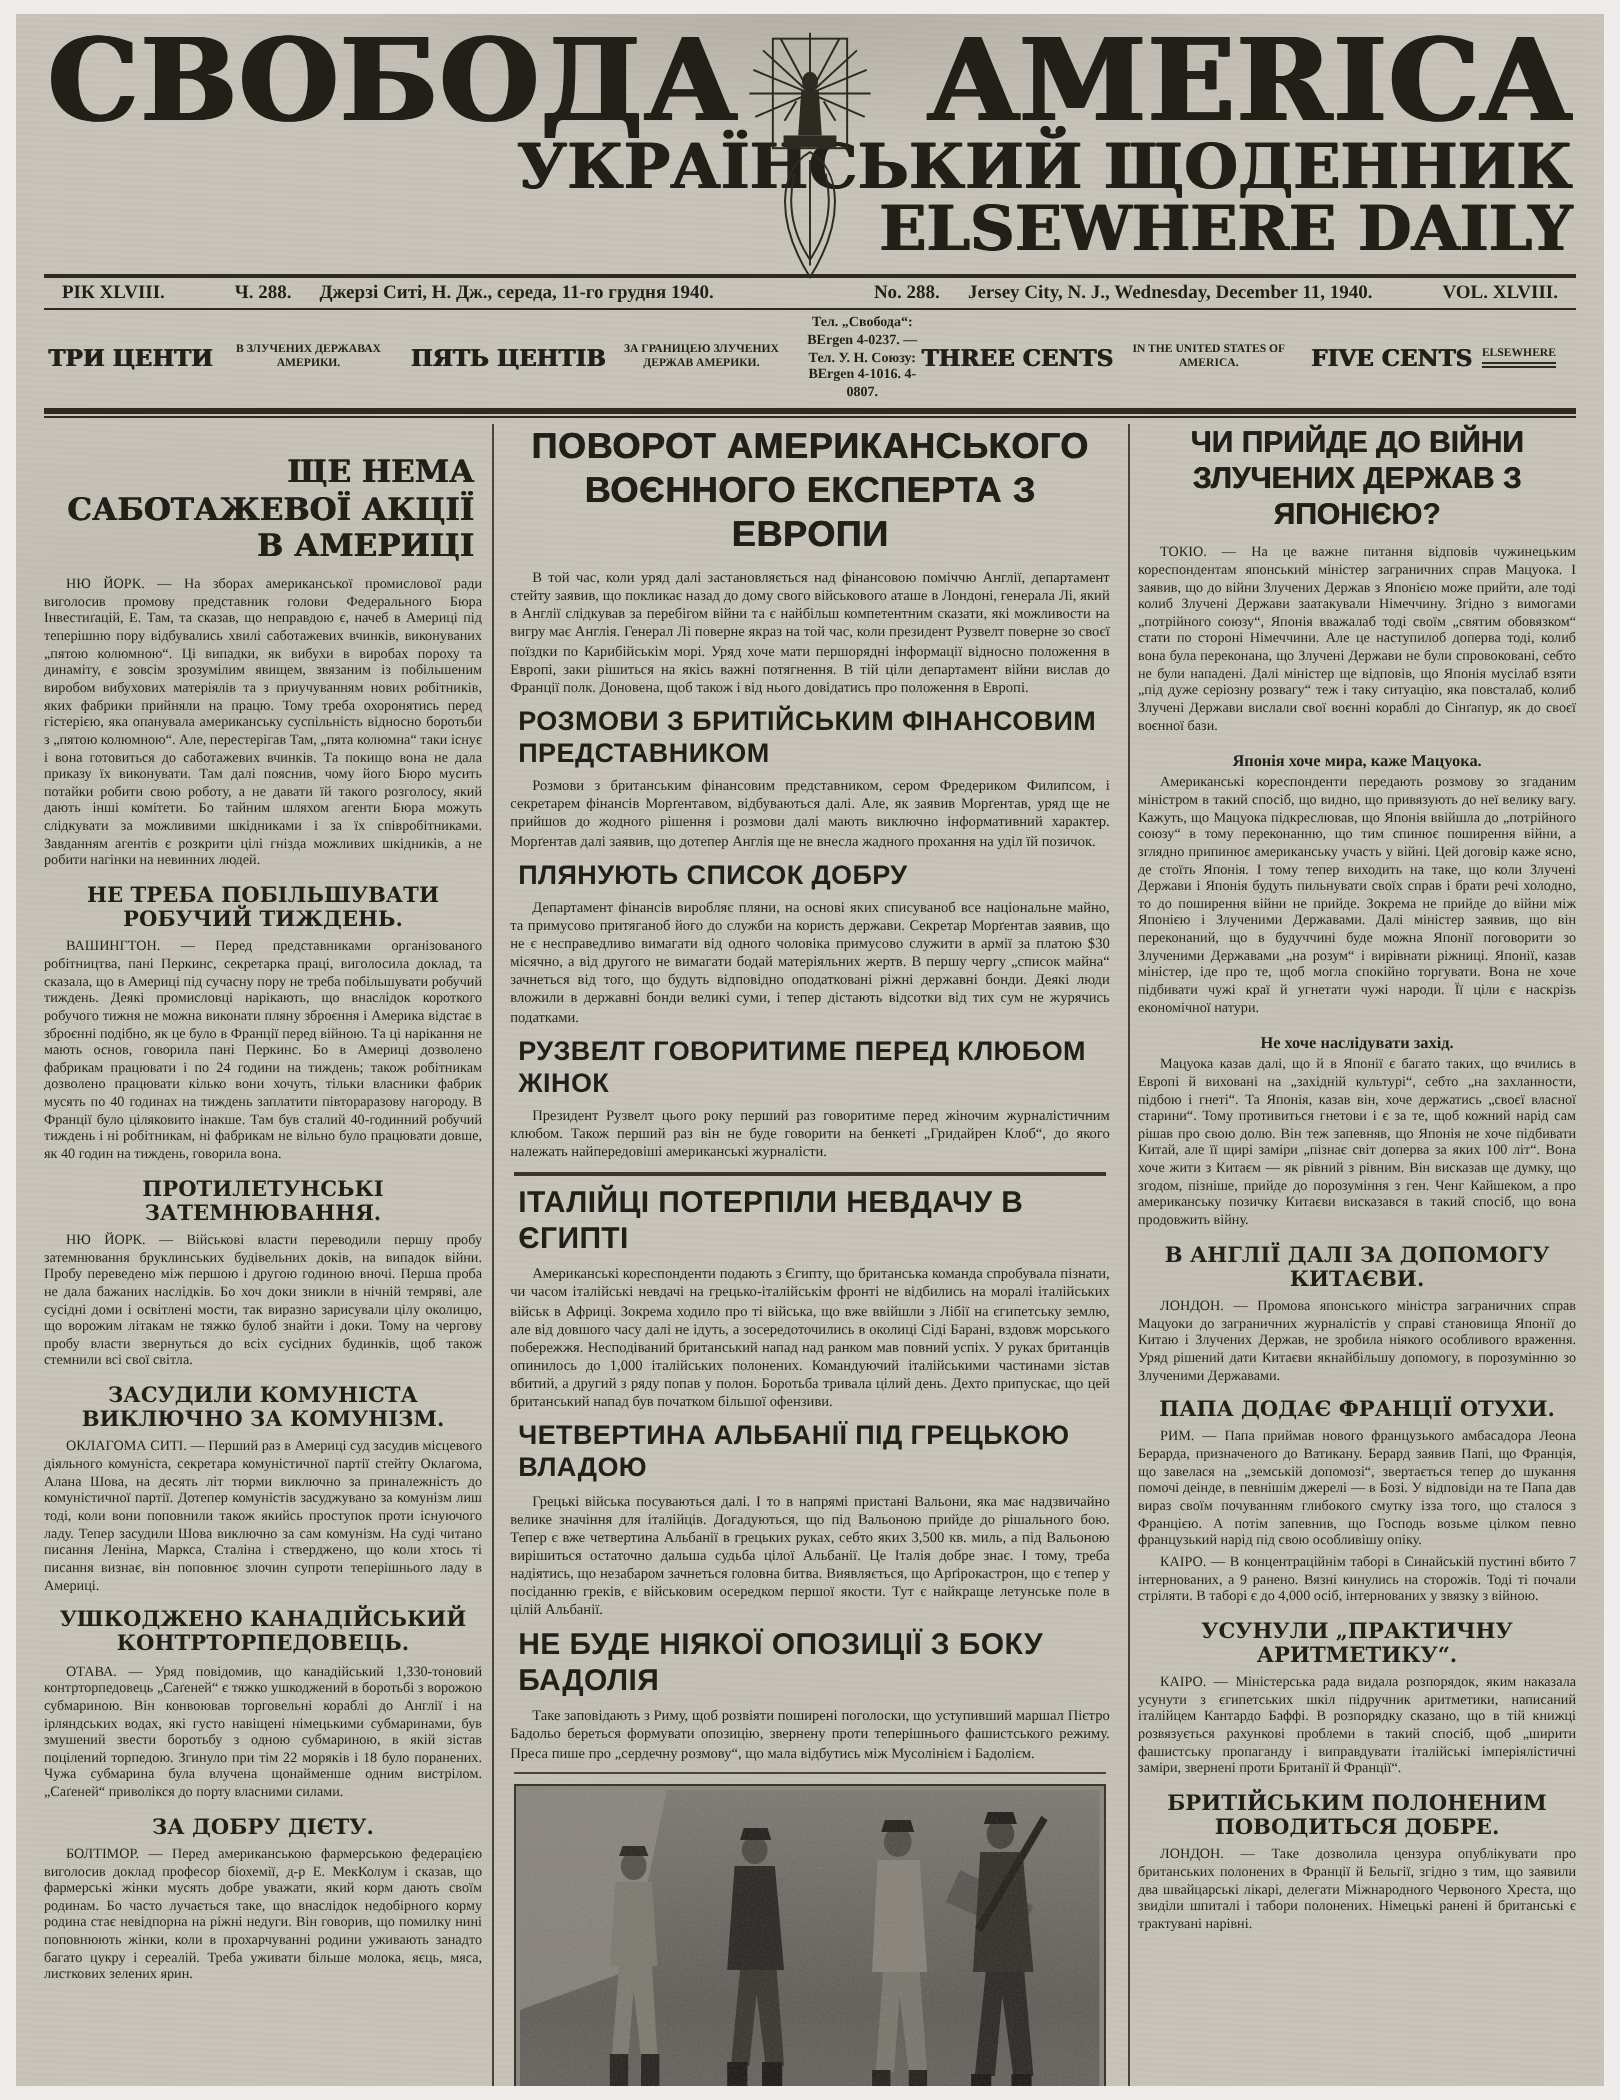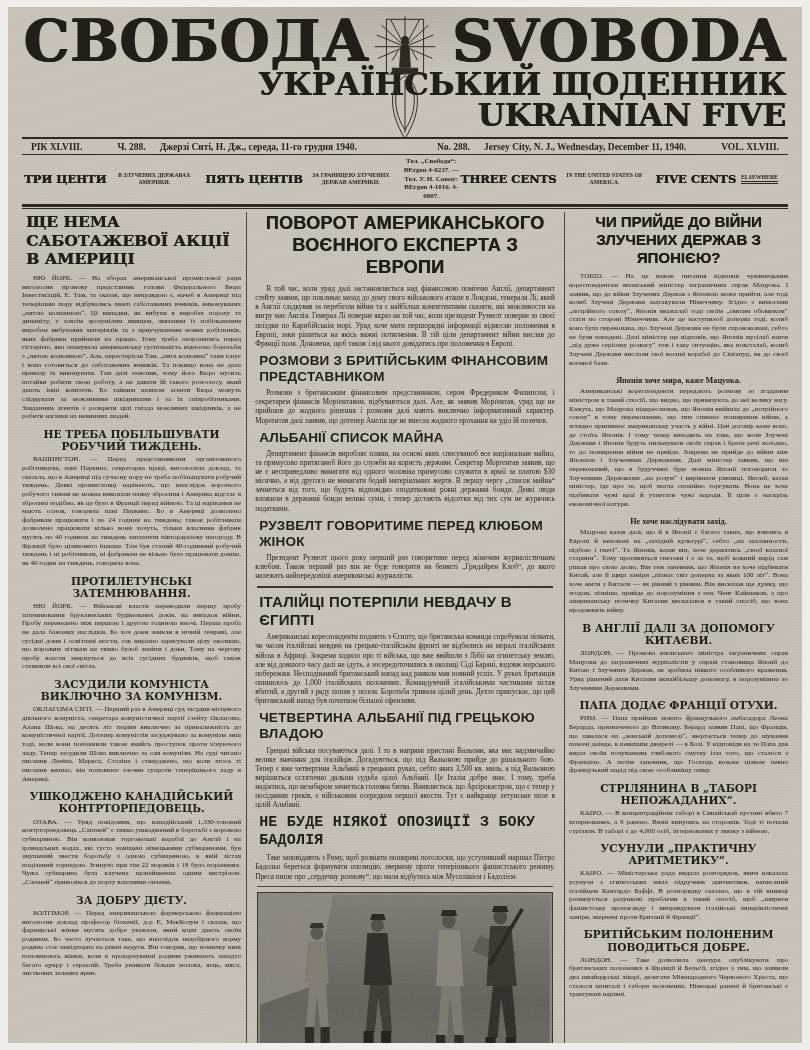--- a/index.html
+++ b/index.html
@@ -51,22 +51,22 @@
   .mastrule { height:3px; background:#2e2a22; }
   .mastrule2 { height:1px; background:#2e2a22; margin-top:1.5px; }
   
   .cols { display:flex; height:846px; margin-top:3px; }
   .vr { width:1px; background:#49443b; margin:0 5px; }
   .col { overflow:hidden; }
   .col-side { width:219px; flex:0 0 auto; }
   .col-mid { flex:1 1 auto; padding:0 4px; }
   
   .h-lead-side {
-    font-family:"DejaVu Serif", serif; font-weight:bold; text-align:left;
-    font-size:15.5px; line-height:1.18; margin:1px 4px 6px 4px; text-shadow:0.4px 0 0 currentColor;
+    font-family:"DejaVu Serif", serif; font-weight:bold; text-align:right;
+    font-size:15.5px; line-height:1.18; margin:15px 4px 6px 4px; text-shadow:0.4px 0 0 currentColor;
   }
   .h-sec {
     font-family:"DejaVu Serif", serif; font-weight:bold; text-align:center;
     font-size:10.6px; line-height:1.15; margin:7px 2px 3px 2px;
   }
   .h-lead-mid {
     font-family:"Liberation Sans", sans-serif; font-weight:bold; text-align:center;
     font-size:18px; line-height:1.22; margin:1px 6px 5px 6px; letter-spacing:0.3px;
     text-shadow:0.4px 0 0 currentColor;
   }
@@ -91,25 +91,25 @@
 </style>
 </head>
 <body>
 
 <div class="scan">
   <div class="paper">
 
     <div class="mast">
       <div class="mrow1">
         <div class="big-title">СВОБОДА</div>
-        <div class="big-title">SVOBODA</div>
+        <div class="big-title">AMERICA</div>
       </div>
       <div class="mrow2">
         <div class="sub-title">УКРАЇНСЬКИЙ ЩОДЕННИК</div>
-        <div class="sub-title">UKRAINIAN FIVE</div>
+        <div class="sub-title">ELSEWHERE DAILY</div>
       </div>
       <div class="emblem">
         <svg width="88" height="130" viewBox="0 0 90 132" fill="none" stroke="#2d2a22" stroke-width="1">
           <rect x="26" y="6" width="38" height="56"></rect>
           <g>
             <line x1="45" y1="34" x2="45" y2="3"></line>
               <line x1="45" y1="34" x2="30" y2="6"></line>
               <line x1="45" y1="34" x2="60" y2="6"></line>
             <line x1="45" y1="34" x2="21" y2="12"></line>
               <line x1="45" y1="34" x2="69" y2="12"></line>
@@ -207,21 +207,21 @@
               <p>В той час, коли уряд далі застановляється над фінансовою поміччю Англії, департамент стейту заявив, що покликає назад до дому свого військового аташе в Лондоні, генерала Лі, який в Англії слідкував за перебігом війни та є найбільш компетентним сказати, які можливости на вигру має Англія. Генерал Лі поверне якраз на той час, коли президент Рузвелт поверне зо своєї поїздки по Карибійськім морі. Уряд хоче мати першорядні інформації відносно положення в Европі, заки рішиться на якісь важні потягнення. В тій ціли департамент війни вислав до Франції полк. Доновена, щоб також і від нього довідатись про положення в Европі.</p>
             </div>
         </article>
         <article>
           <h2 class="h-mid">РОЗМОВИ З БРИТІЙСЬКИМ ФІНАНСОВИМ ПРЕДСТАВНИКОМ</h2>
           <div class="btc">
               <p>Розмови з британським фінансовим представником, сером Фредериком Филипсом, і секретарем фінансів Морґентавом, відбуваються далі. Але, як заявив Морґентав, уряд ще не прийшов до жодного рішення і розмови далі мають виключно інформативний характер. Морґентав далі заявив, що дотепер Англія ще не внесла жадного прохання на уділ їй позичок.</p>
             </div>
         </article>
         <article>
-          <h2 class="h-mid">АЛЬБАНІЇ СПИСОК МАЙНА</h2>
+          <h2 class="h-mid">ПЛЯНУЮТЬ СПИСОК ДОБРУ</h2>
           <div class="btc">
               <p>Департамент фінансів виробляє пляни, на основі яких списуваноб все національне майно, та примусово притяганоб його до служби на користь держави. Секретар Морґентав заявив, що не є несправедливо вимагати від одного чоловіка примусово служити в армії за платою $30 місячно, а від другого не вимагати бодай матеріяльних жертв. В першу чергу „список майна“ зачнеться від того, що будуть відповідно оподатковані ріжні державні бонди. Деякі люди вложили в державні бонди великі суми, і тепер дістають відсотки від тих сум не журячись податками.</p>
             </div>
         </article>
         <article>
           <h2 class="h-mid">РУЗВЕЛТ ГОВОРИТИМЕ ПЕРЕД КЛЮБОМ ЖІНОК</h2>
           <div class="btc">
               <p>Президент Рузвелт цього року перший раз говоритиме перед жіночим журналістичним клюбом. Також перший раз він не буде говорити на бенкеті „Гридайрен Клоб“, до якого належать найпередовіші американські журналісти.</p>
             </div>
         </article>
@@ -232,21 +232,21 @@
               <p>Американські кореспонденти подають з Єгипту, що британська команда спробувала пізнати, чи часом італійські невдачі на грецько-італійськім фронті не відбились на моралі італійських військ в Африці. Зокрема ходило про ті війська, що вже ввійшли з Лібії на єгипетську землю, але від довшого часу далі не ідуть, а зосередоточились в околиці Сіді Барані, вздовж морського побережжя. Несподіваний британський напад над ранком мав повний успіх. У руках британців опинилось до 1,000 італійських полонених. Командуючий італійськими частинами зістав вбитий, а другий з ряду попав у полон. Боротьба тривала цілий день. Дехто припускає, що цей британський напад був початком більшої офензиви.</p>
             </div>
         </article>
         <article>
           <h2 class="h-mid">ЧЕТВЕРТИНА АЛЬБАНІЇ ПІД ГРЕЦЬКОЮ ВЛАДОЮ</h2>
           <div class="btc">
               <p>Грецькі війська посуваються далі. І то в напрямі пристані Вальони, яка має надзвичайно велике значіння для італійців. Догадуються, що під Вальоною прийде до рішального бою. Тепер є вже четвертина Альбанії в грецьких руках, себто яких 3,500 кв. миль, а під Вальоною вирішиться остаточно дальша судьба цілої Альбанії. Це Італія добре знає. І тому, треба надіятись, що незабаром зачнеться головна битва. Виявляється, що Арґірокастрон, що є тепер у посіданню греків, є військовим осередком першої якости. Тут є найкраще летунське поле в цілій Альбанії.</p>
             </div>
         </article>
         <article>
-          <h2 class="h-mid" style="font-size:15px;font-family:Liberation Mono, monospace;">НЕ БУДЕ НІЯКОЇ ОПОЗИЦІЇ З БОКУ БАДОЛІЯ</h2>
+          <h2 class="h-mid" style="font-size:15px;">НЕ БУДЕ НІЯКОЇ ОПОЗИЦІЇ З БОКУ БАДОЛІЯ</h2>
           <div class="btc">
               <p>Таке заповідають з Риму, щоб розвіяти поширені поголоски, що уступивший маршал Пієтро Бадольо береться формувати опозицію, звернену проти теперішнього фашистського режиму. Преса пише про „сердечну розмову“, що мала відбутись між Мусолінієм і Бадолієм.</p>
             </div>
         </article>
         <div class="rule"></div>
 
         <figure class="photo-wrap" style="margin-block:0;">
           <div class="photo-frame">
             <svg width="100%" height="196" viewBox="0 0 316 196" preserveAspectRatio="none">
               <defs>
@@ -336,34 +336,33 @@
               <p>ЛОНДОН. — Промова японського міністра заграничних справ Мацуоки до заграничних журналістів у справі становища Японії до Китаю і Злучених Держав, не зробила ніякого особливого враження. Уряд рішений дати Китаєви якнайбільшу допомогу, в порозумінню зо Злученими Державами.</p>
             </div>
         </article>
         <article>
           <h3 class="h-sec">ПАПА ДОДАЄ ФРАНЦІЇ ОТУХИ.</h3>
           <div class="bt">
               <p>РИМ. — Папа приймав нового французького амбасадора Леона Берарда, призначеного до Ватикану. Берард заявив Папі, що Франція, що завелася на „земській допомозі“, звертається тепер до шукання помочі деінде, в певнішім джерелі — в Бозі. У відповіди на те Папа дав вираз своїм почуванням глибокого смутку ізза того, що сталося з Францією. А потім запевнив, що Господь возьме цілком певно французький нарід під свою особливішу опіку.</p>
             </div>
         </article>
         <article>
-          <h3 class="h-sec">СТРІЛЯНИНА В „ТАБОРІ НЕПОЖАДАНИХ“.</h3>
           <div class="bt">
               <p>КАІРО. — В концентраційнім таборі в Синайській пустині вбито 7 інтернованих, а 9 ранено. Вязні кинулись на сторожів. Тоді ті почали стріляти. В таборі є до 4,000 осіб, інтернованих у звязку з війною.</p>
             </div>
         </article>
         <article>
           <h3 class="h-sec">УСУНУЛИ „ПРАКТИЧНУ АРИТМЕТИКУ“.</h3>
           <div class="bt">
               <p>КАІРО. — Міністерська рада видала розпорядок, яким наказала усунути з єгипетських шкіл підручник аритметики, написаний італійцем Кантардо Баффі. В розпорядку сказано, що в тій книжці розвязується рахункові проблеми в такий спосіб, щоб „ширити фашистську пропаганду і виправдувати італійські імперіялістичні заміри, звернені проти Британії й Франції“.</p>
             </div>
         </article>
         <article>
           <h3 class="h-sec">БРИТІЙСЬКИМ ПОЛОНЕНИМ ПОВОДИТЬСЯ ДОБРЕ.</h3>
           <div class="bt">
-              <p>ЛОНДОН. — Таке дозволила цензура опублікувати про британських полонених в Франції й Бельгії, згідно з тим, що заявили два швайцарські лікарі, делегати Міжнародного Червоного Хреста, що сталося шпиталі і табори полонених. Німецькі ранені й британські є трактувані нарівні.</p>
+              <p>ЛОНДОН. — Таке дозволила цензура опублікувати про британських полонених в Франції й Бельгії, згідно з тим, що заявили два швайцарські лікарі, делегати Міжнародного Червоного Хреста, що звиділи шпиталі і табори полонених. Німецькі ранені й британські є трактувані нарівні.</p>
             </div>
         </article>
       </div>
 
     </div>
   </div>
 </div>
 
 </body></html>

